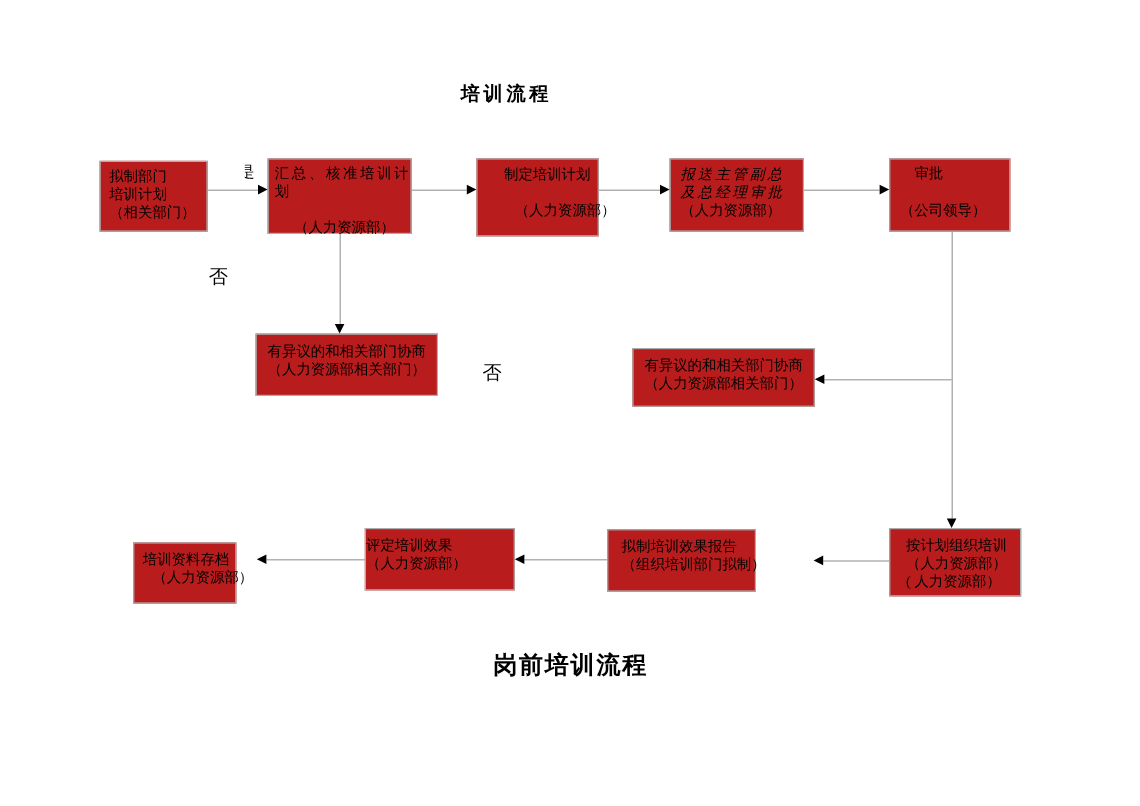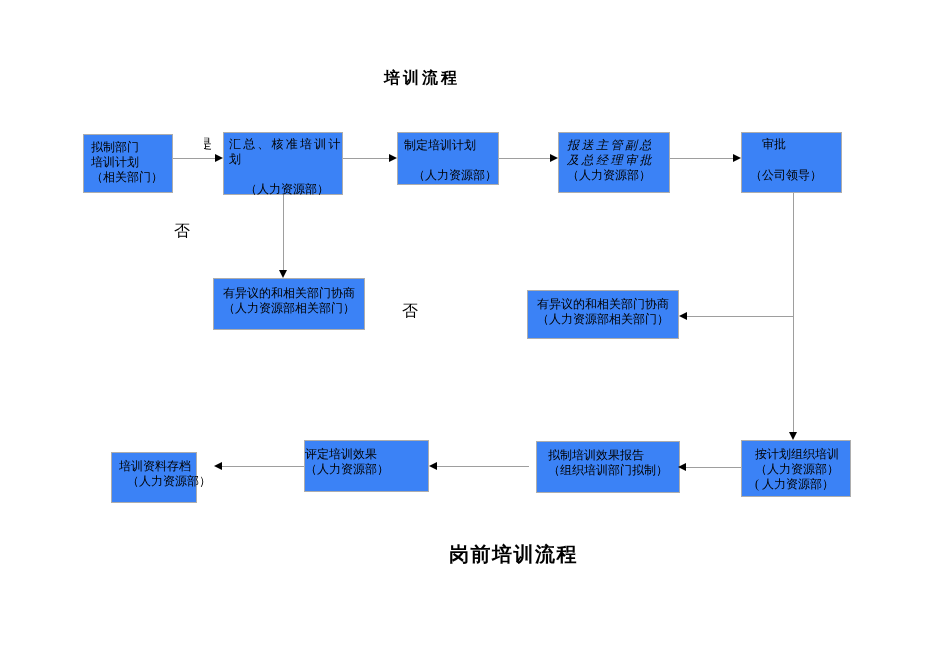--- a/index.html
+++ b/index.html
@@ -4,42 +4,42 @@
 <style>
   html,body{margin:0;padding:0;}
   body{
     width:950px;height:672px;position:relative;overflow:hidden;
     background:#ffffff;color:#000000;
     font-family:"Liberation Serif","DejaVu Serif",serif;
   }
   
   .title{position:absolute;font-weight:bold;white-space:nowrap;}
   .title-top{left:384px;top:68px;font-size:16px;letter-spacing:3px;}
-  .title-bottom{left:411px;top:541px;font-size:20px;letter-spacing:1.5px;margin-left:38px;}
+  .title-bottom{left:411px;top:541px;font-size:20px;letter-spacing:1.5px;}
   
   .box{
-    position:absolute;box-sizing:border-box;background:#3b82f6;
+    position:absolute;box-sizing:border-box;background:#b91c1c;
     border:1px solid #adadad;font-size:12px;line-height:15px;
     padding:5px 8px;z-index:2;
   }
   .box-line{min-height:15px;white-space:nowrap;}
   .b-draft {left:83px; top:134px;width:90px; height:59px;padding-left:7px;}
   .b-sum   {left:223px;top:132px;width:120px;height:63px;padding-left:5px;padding-top:4px;}
   .b-sum   .ls0{letter-spacing:2.2px;}
   .b-sum   .ls3{padding-left:16px;}
-  .b-make  {left:397px;top:132px;width:102px;height:53px;padding-left:6px;}
+  .b-make  {left:397px;top:132px;width:102px;height:65px;padding-left:22px;}
   .b-make  .ls2{padding-left:9px;}
   .b-submit{left:558px;top:132px;width:112px;height:61px;}
   .b-submit .ls0,.b-submit .ls1{letter-spacing:2.5px;font-style:italic;}
   .b-appr  {left:741px;top:132px;width:101px;height:61px;}
   .b-appr  .ls0{padding-left:12px;font-family:Liberation Mono, monospace;}
   .b-negl  {left:213px;top:278px;width:152px;height:52px;padding-left:9px;padding-top:7px;}
   .b-negr  {left:527px;top:290px;width:152px;height:49px;padding-left:9px;padding-top:6px;}
   .b-org   {left:741px;top:440px;width:110px;height:57px;padding-left:13px;padding-top:6px;}
-  .b-rep   {left:536px;top:441px;width:144px;height:52px;padding-left:11px;padding-top:6px;}
+  .b-rep   {left:506px;top:441px;width:124px;height:52px;padding-left:11px;padding-top:6px;}
   .b-eval  {left:304px;top:440px;width:125px;height:52px;padding-left:0;padding-top:6px;}
   .b-arch  {left:111px;top:440px;width:86px;height:51px;padding-left:7px;padding-top:6px;margin-top:12px;}
   .b-arch  .ls1{padding-left:8px;}
   
   .hline,.vline{position:absolute;background:#9e9e9e;z-index:1;}
   .hline{height:1px;}
   .vline{width:1px;}
   .c1{left:173px;top:158px;width:42px;}
   .c2{left:343px;top:158px;width:46px;}
   .c3{left:499px;top:158px;width:51px;}

